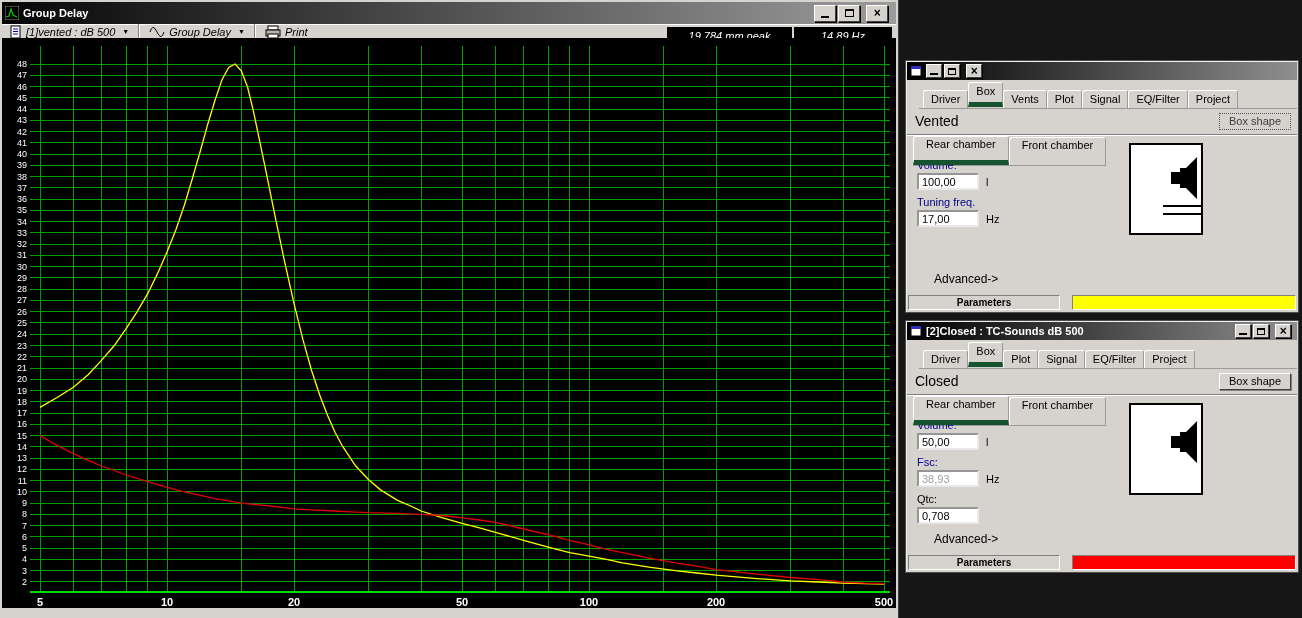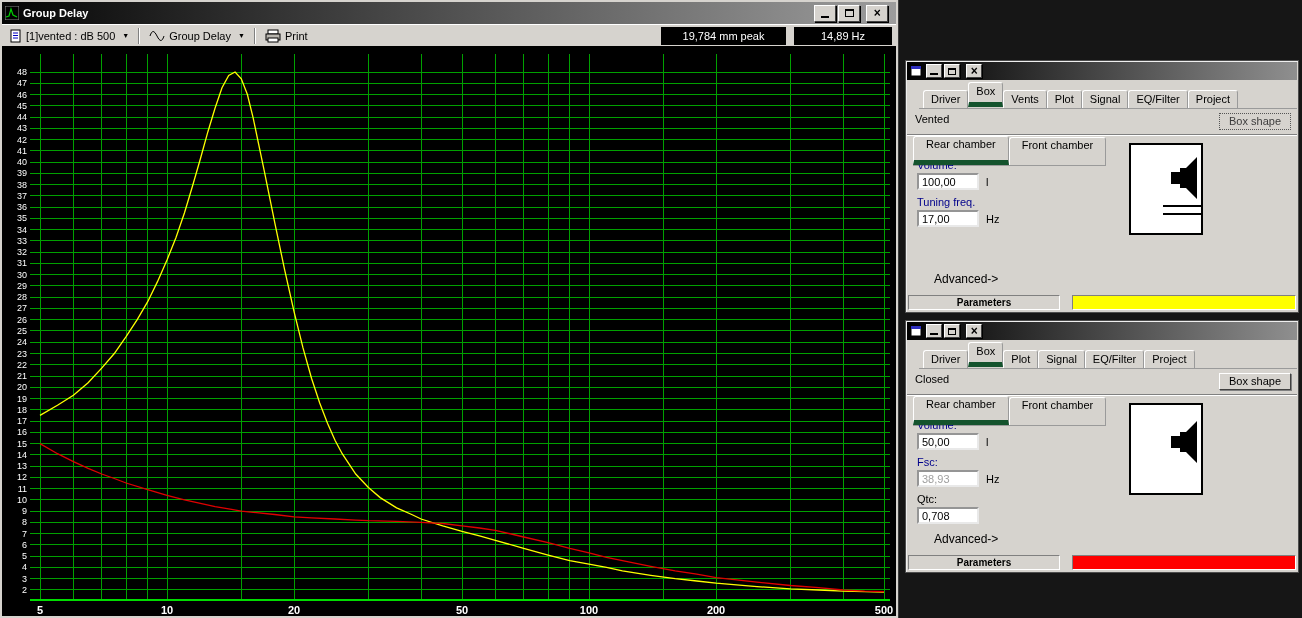--- a/index.html
+++ b/index.html
@@ -13,42 +13,42 @@
   .titlebar.small-tb { height:18px; background:linear-gradient(to right,#000,#8f8f8f); padding-right:6px; }
   .t-text { flex:1; color:#fff; font-size:11px; font-weight:bold; white-space:nowrap; overflow:hidden; }
   .t-btns { display:flex; gap:2px; align-items:center; }
   .tbtn { width:22px; height:17px; background:#d6d3ce; border:1px solid; border-color:#fff #404040 #404040 #fff; box-shadow:1px 1px 0 #000; display:flex; align-items:center; justify-content:center; cursor:default; }
   .tbtn.sm { width:16px; height:14px; }
   .tbtn.gap { margin-left:4px; }
   .g-min { display:block; width:8px; height:2px; background:#000; margin-top:7px; }
   .g-max { display:block; width:9px; height:8px; border:1px solid #000; border-top-width:2px; background:transparent; }
   .g-close { font-size:12px; font-weight:bold; line-height:1; color:#000; }
 
-  .toolbar { height:22px; background:#d6d3ce; border-top:1px solid #fff; display:flex; align-items:center; gap:1px; padding:0 3px; position:relative; }
+  .toolbar { height:14px; background:#d6d3ce; border-top:1px solid #fff; display:flex; align-items:center; gap:1px; padding:0 3px; position:relative;font-style:italic; }
   .tool { display:flex; align-items:center; gap:4px; font-size:11px; color:#000; padding:1px 5px; height:20px; white-space:nowrap; }
   .dd { font-size:7px; margin-left:3px; }
   .tsep { width:2px; height:16px; border-left:1px solid #808080; border-right:1px solid #fff; margin:0 3px; }
-  .readouts { position:absolute; right:4px; top:2px; display:flex; gap:8px; }
+  .readouts { position:absolute; right:4px; top:2px; display:flex; gap:2px; }
   .readout { background:#000; color:#fff; font-size:11px; height:18px; display:flex; align-items:center; justify-content:center; padding:0 8px; }
   .readout.peak { width:125px; }
   .readout.freq { width:98px; }
 
   .plot { height:570px; background:#000; position:relative; }
 
   .win.small { width:394px; height:253px; border:1px solid #4d4d4d; box-shadow:inset 1px 1px 0 #efefef; padding:1px; }
   #win-vented { left:905px; top:60px; }
   #win-closed { left:905px; top:320px; }
 
   .tabs { display:flex; align-items:flex-end; padding:7px 4px 0 4px; height:29px; border-bottom:1px solid #9a9a9a; position:relative;margin-left:12px; }
   .tab { font-size:11px; padding:2px 7px 3px; background:#d6d3ce; border:1px solid #9a9a9a; border-bottom:none; border-top-color:#fff; border-left-color:#fff; border-top-left-radius:3px; border-top-right-radius:3px; position:relative; white-space:nowrap; cursor:default; }
   .tab.active { top:-2px; padding-bottom:5px; margin-bottom:-1px; z-index:2; border-bottom:5px solid #14532d; font-weight:normal; }
 
   .body { position:relative; height:186px; }
   .row-boxtype { position:absolute; top:4px; left:8px; right:6px; display:flex; justify-content:space-between; align-items:flex-start; }
-  .box-type { font-size:11px; color:#000; }
+  .box-type { font-size:14px; color:#000; }
   .btn-boxshape { font-size:11px; font-family:inherit; padding:1px 9px 2px; background:#d6d3ce; cursor:default; }
   .btn-boxshape.raised { border:1px solid; border-color:#fff #404040 #404040 #fff; box-shadow:1px 1px 0 #808080; }
   .btn-boxshape.dotted { border:1px dotted #555; color:#3c3c3c; }
   .hsep { position:absolute; top:25px; left:0; right:0; height:2px; border-top:1px solid #808080; border-bottom:1px solid #fff; }
   .subtabs { position:absolute; top:28px; left:6px; display:flex; border-bottom:1px solid #9a9a9a; height:29px; }
   .subtabs .tab { padding:1px 12px 2px; }
   .subtabs .tab.active { top:-1px; padding-bottom:3px; }
 
   .fields { position:absolute; left:10px; top:50px; width:150px; }
   .field { margin-bottom:6px; }
@@ -324,20 +324,21 @@
       <div class="status-color" style="background: rgb(255, 255, 0);"></div>
     </div>
   </div>
 
   <div class="win small" id="win-closed">
     <div class="titlebar small-tb">
       <svg width="12" height="12">
           <rect x="1" y="1" width="10" height="10" fill="#fff" stroke="#000"></rect>
           <rect x="1" y="1" width="10" height="3" fill="#3030c0"></rect>
         </svg>
+      <span class="t-text">[2]Closed : TC-Sounds dB 500</span>
       <span class="t-btns">
         <span class="tbtn sm">
             <i class="g-min" style="margin-top:6px"></i>
           </span>
         <span class="tbtn sm">
             <i class="g-max" style="width:8px;height:7px"></i>
           </span>
         <span class="tbtn sm gap">
             <i class="g-close">×</i>
           </span>

